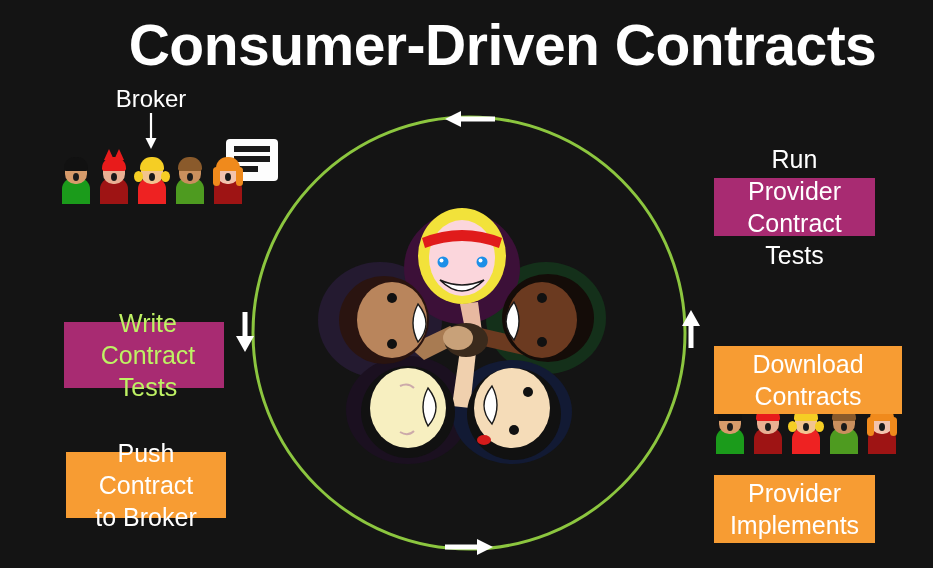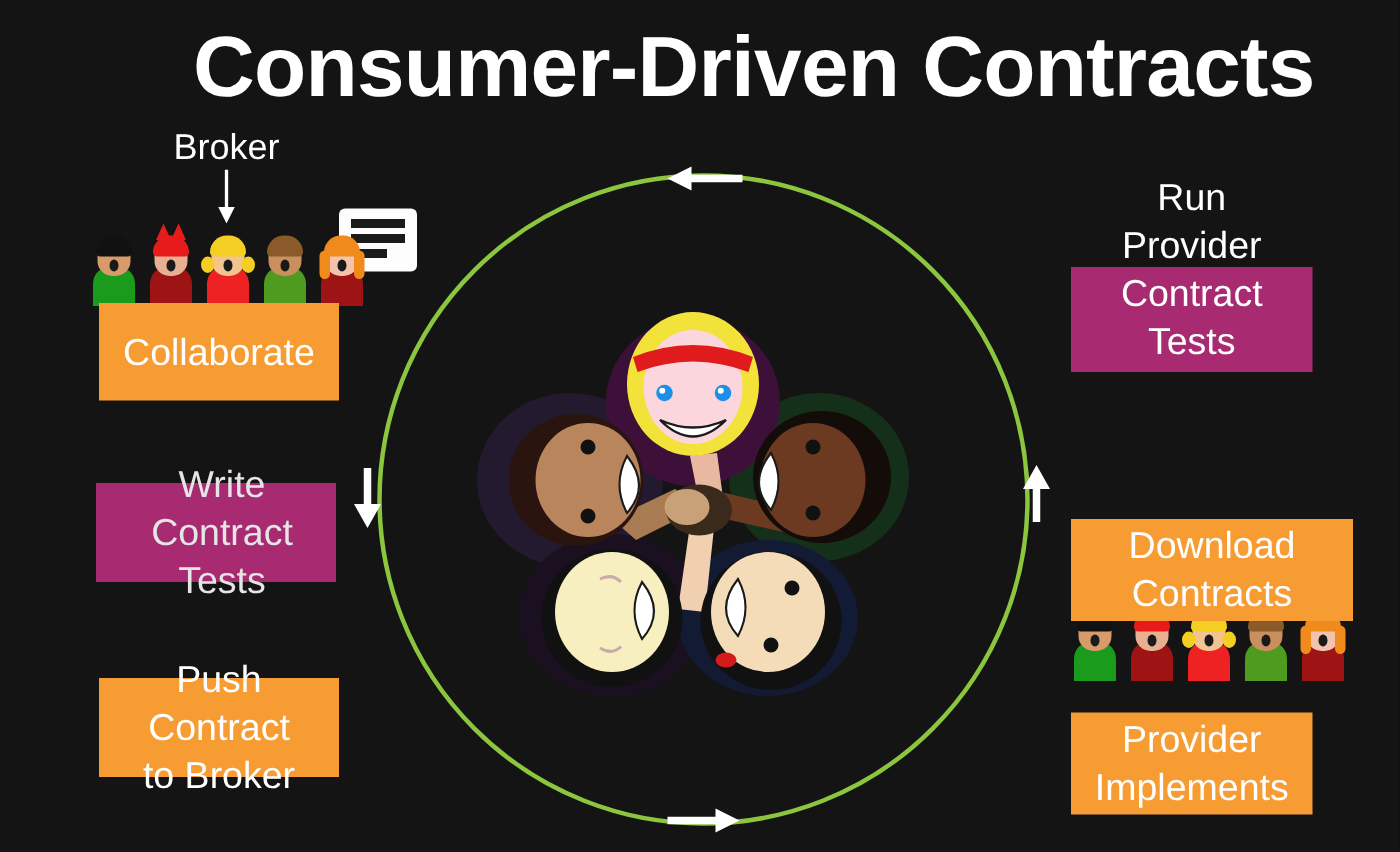--- a/index.html
+++ b/index.html
@@ -316,33 +316,30 @@
       <div class="person">
         <div class="p-body" style="background: rgb(158, 20, 20);"></div>
         <div class="p-head" style="background: rgb(243, 195, 174);"></div>
         <div class="p-hair" style="background: rgb(240, 138, 28); color: rgb(240, 138, 28);"></div>
         <div class="sidehair left" style="background: rgb(240, 138, 28);"></div>
         <div class="sidehair right" style="background: rgb(240, 138, 28);"></div>
         <div class="p-mouth"></div>
       </div>
     </div>
 
-  <div class="step-box" id="box-collaborate" style="left: 66px; top: 202px; width: 160px; height: 65px; background: rgb(247, 156, 51); color: rgb(255, 255, 255);">
-    <span>Collaborate</span>
-  </div>
-
-  <div class="step-box" id="box-write-tests" style="left: 64px; top: 322px; width: 160px; height: 66px; background: rgb(168, 43, 114); color: #e5e5e5; padding-left: 16px;">
+
+  <div class="step-box" id="box-write-tests" style="left: 64px; top: 322px; width: 160px; height: 66px; background: rgb(168, 43, 114); color: #bef264; padding-left: 16px;">
     <span>Write<br>Contract Tests</span>
   </div>
 
   <div class="step-box" id="box-push-contract" style="left: 66px; top: 452px; width: 160px; height: 66px; background: rgb(247, 156, 51); color: rgb(255, 255, 255);">
     <span>Push Contract<br>to Broker</span>
   </div>
 
-  <div class="step-box" id="box-run-provider" style="left: 714px; top: 178px; width: 161px; height: 70px; background: rgb(168, 43, 114); color: rgb(255, 255, 255); align-items: flex-end;">
+  <div class="step-box" id="box-run-provider" style="left: 714px; top: 178px; width: 161px; height: 58px; background: rgb(168, 43, 114); color: rgb(255, 255, 255);">
     <span>Run Provider<br>Contract Tests</span>
   </div>
 
   <div class="step-box" id="box-download" style="left: 714px; top: 308px; width: 188px; height: 68px; background: rgb(247, 156, 51); color: rgb(255, 255, 255); margin-top: 38px;">
     <span>Download<br>Contracts</span>
   </div>
 
   <div class="step-box" id="box-provider-impl" style="left: 714px; top: 475px; width: 161px; height: 68px; background: rgb(247, 156, 51); color: rgb(255, 255, 255);">
     <span>Provider<br>Implements</span>
   </div>

